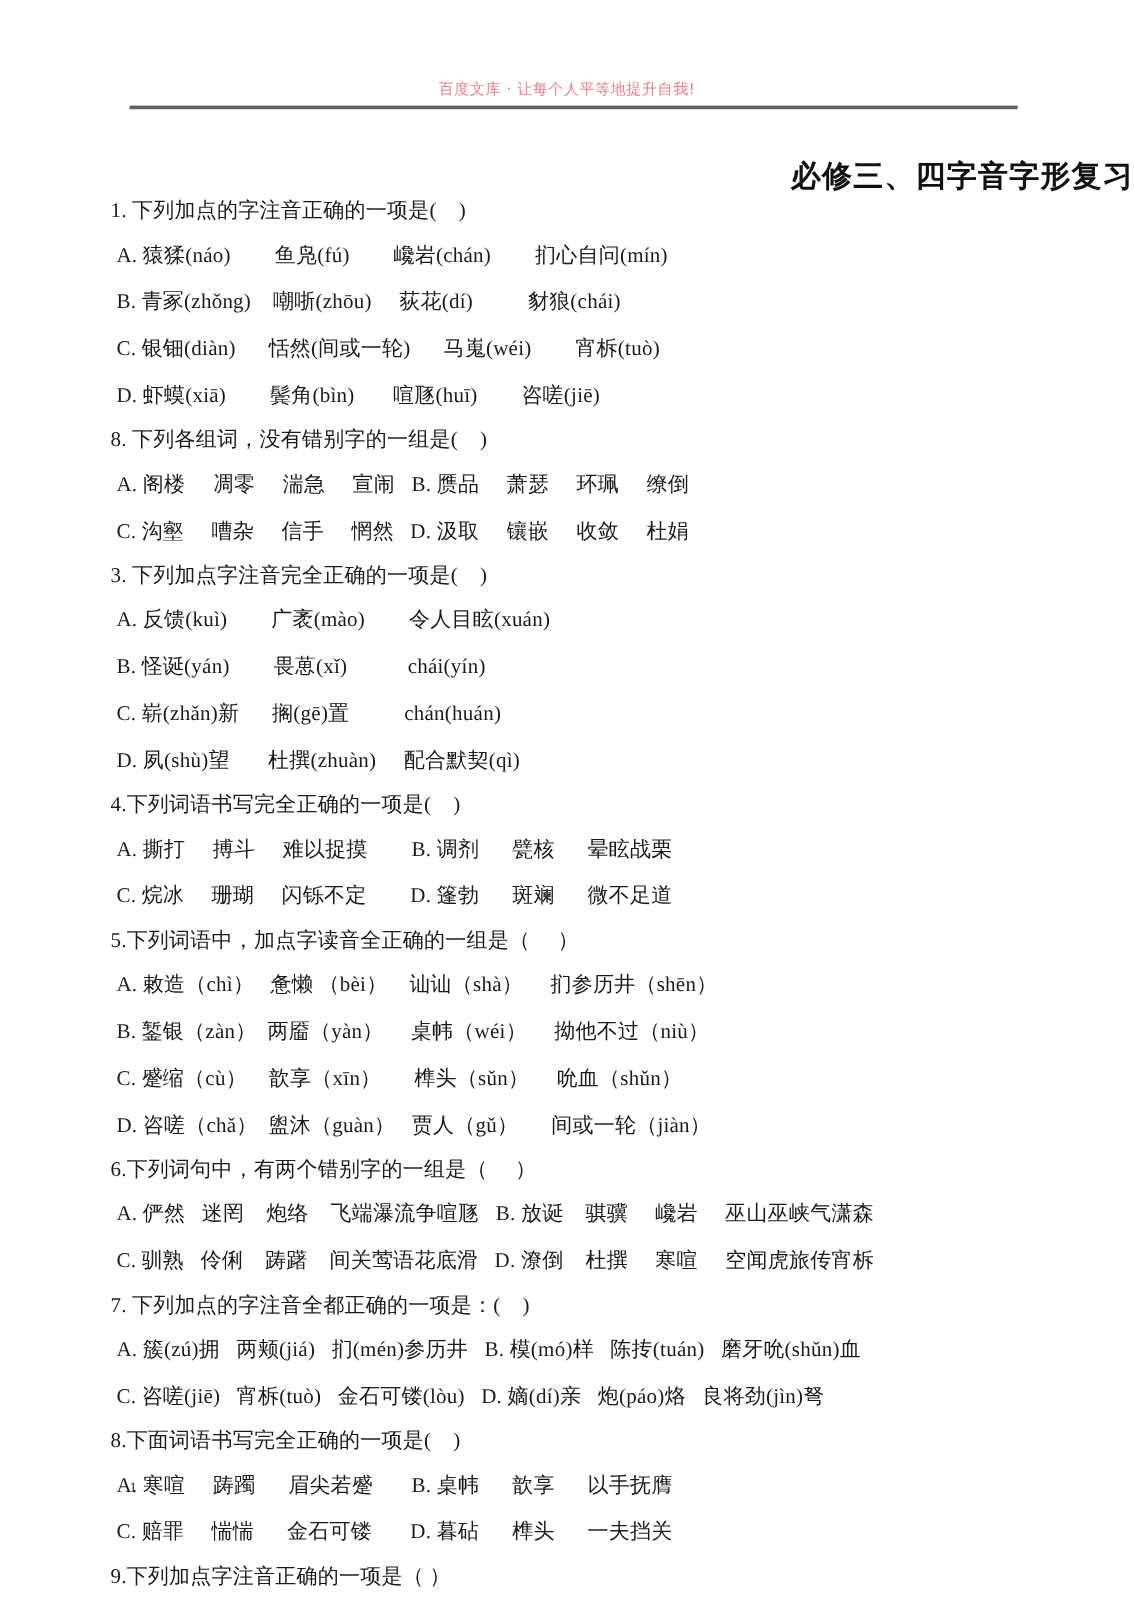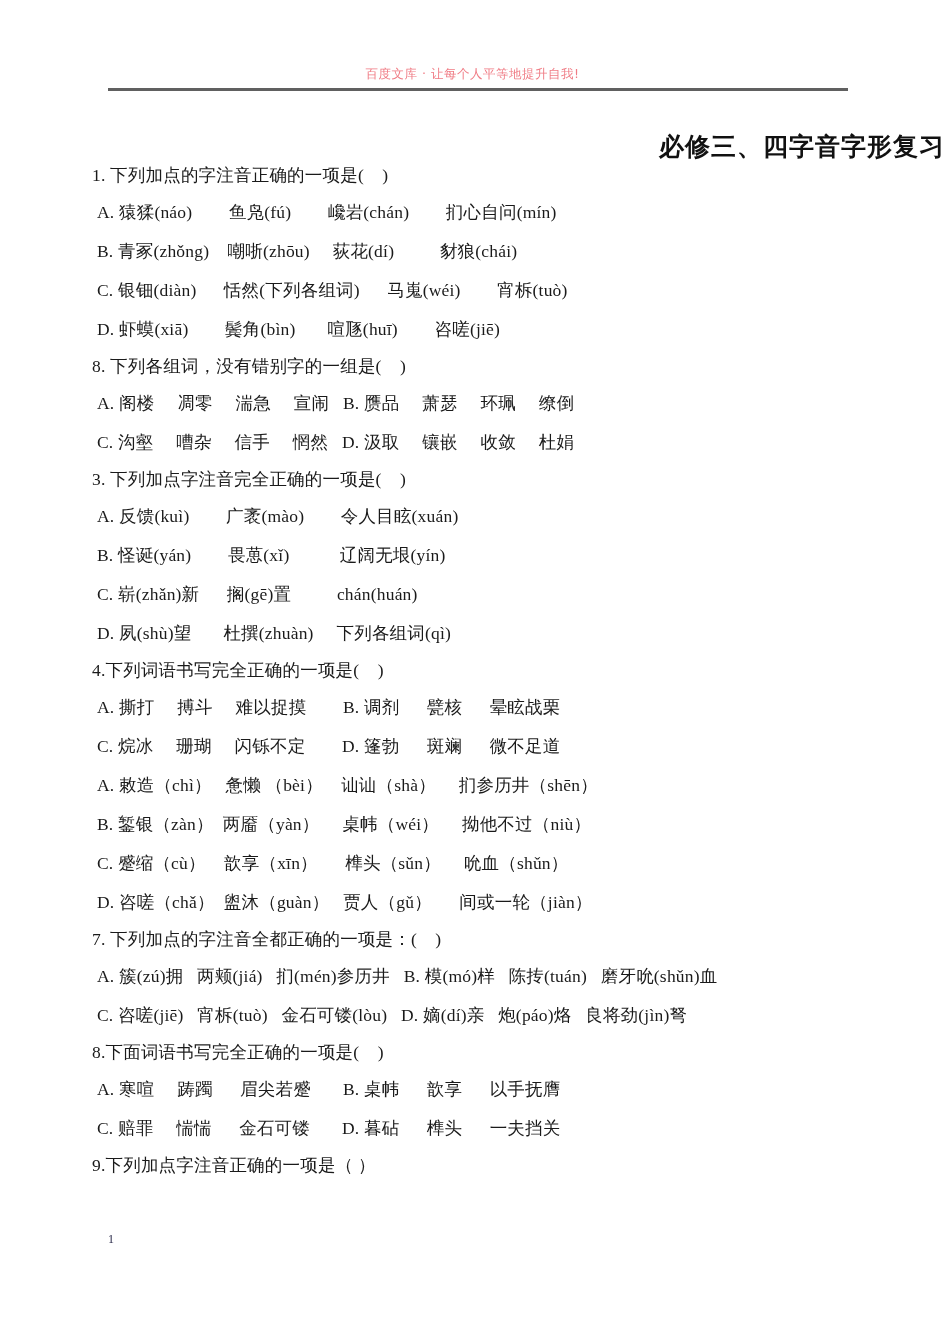--- a/index.html
+++ b/index.html
@@ -115,51 +115,57 @@
   </div>
 
   <h1 class="doc-title">必修三、四字音字形复习</h1>
 
   <div class="content">
 
     <div>
       <p class="q-stem">1. 下列加点的字注音正确的一项是(    )</p>
       <p class="opt-line">A. 猿猱(náo)        鱼凫(fú)        巉岩(chán)        扪心自问(mín)</p>
       <p class="opt-line">B. 青冢(zhǒng)    嘲哳(zhōu)     荻花(dí)          豺狼(chái)</p>
-      <p class="opt-line">C. 银钿(diàn)      恬然(下列各组词)      马嵬(wéi)        宵柝(tuò)</p>
+      <p class="opt-line">C. 银钿(diàn)      恬然(间或一轮)      马嵬(wéi)        宵柝(tuò)</p>
       <p class="opt-line">D. 虾蟆(xiā)        鬓角(bìn)       喧豗(huī)        咨嗟(jiē)</p>
     </div>
 
     <div>
       <p class="q-stem">8. 下列各组词，没有错别字的一组是(    )</p>
       <p class="opt-line">A. 阁楼     凋零     湍急     宣闹   B. 赝品     萧瑟     环珮     缭倒</p>
       <p class="opt-line">C. 沟壑     嘈杂     信手     惘然   D. 汲取     镶嵌     收敛     杜娟</p>
     </div>
 
     <div>
       <p class="q-stem">3. 下列加点字注音完全正确的一项是(    )</p>
       <p class="opt-line">A. 反馈(kuì)        广袤(mào)        令人目眩(xuán)</p>
-      <p class="opt-line">B. 怪诞(yán)        畏葸(xǐ)           辽阔无垠(yín)</p>
+      <p class="opt-line">B. 怪诞(yán)        畏葸(xǐ)           chái(yín)</p>
       <p class="opt-line">C. 崭(zhǎn)新      搁(gē)置          chán(huán)</p>
-      <p class="opt-line">D. 夙(shù)望       杜撰(zhuàn)     下列各组词(qì)</p>
+      <p class="opt-line">D. 夙(shù)望       杜撰(zhuàn)     配合默契(qì)</p>
     </div>
 
     <div>
       <p class="q-stem">4.下列词语书写完全正确的一项是(    )</p>
       <p class="opt-line">A. 撕打     搏斗     难以捉摸        B. 调剂      甓核      晕眩战栗</p>
       <p class="opt-line">C. 烷冰     珊瑚     闪铄不定        D. 篷勃      斑斓      微不足道</p>
     </div>
 
     <div>
+      <p class="q-stem">5.下列词语中，加点字读音全正确的一组是（     ）</p>
       <p class="opt-line">A. 敕造（chì）   惫懒 （bèi）    讪讪（shà）     扪参历井（shēn）</p>
       <p class="opt-line">B. 錾银（zàn）  两靥（yàn）     桌帏（wéi）     拗他不过（niù）</p>
       <p class="opt-line">C. 蹙缩（cù）    歆享（xīn）      榫头（sǔn）     吮血（shǔn）</p>
       <p class="opt-line">D. 咨嗟（chǎ）  盥沐（guàn）   贾人（gǔ）      间或一轮（jiàn）</p>
     </div>
 
+    <div>
+      <p class="q-stem">6.下列词句中，有两个错别字的一组是（     ）</p>
+      <p class="opt-line">A. 俨然   迷罔    炮络    飞端瀑流争喧豗   B. 放诞    骐骥     巉岩     巫山巫峡气潇森</p>
+      <p class="opt-line">C. 驯熟   伶俐    踌躇    间关莺语花底滑   D. 潦倒    杜撰     寒喧     空闻虎旅传宵柝</p>
+    </div>
 
     <div>
       <p class="q-stem">7. 下列加点的字注音全都正确的一项是：(    )</p>
       <p class="opt-line">A. 簇(zú)拥   两颊(jiá)   扪(mén)参历井   B. 模(mó)样   陈抟(tuán)   磨牙吮(shǔn)血</p>
       <p class="opt-line">C. 咨嗟(jiē)   宵柝(tuò)   金石可镂(lòu)   D. 嫡(dí)亲   炮(páo)烙   良将劲(jìn)弩</p>
     </div>
 
     <div>
       <p class="q-stem">8.下面词语书写完全正确的一项是(    )</p>
       <p class="opt-line">A. 寒喧     踌躅      眉尖若蹙       B. 桌帏      歆享      以手抚膺</p>

